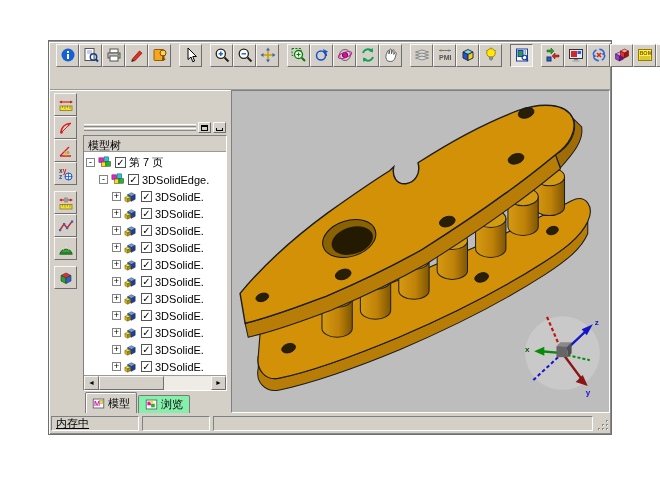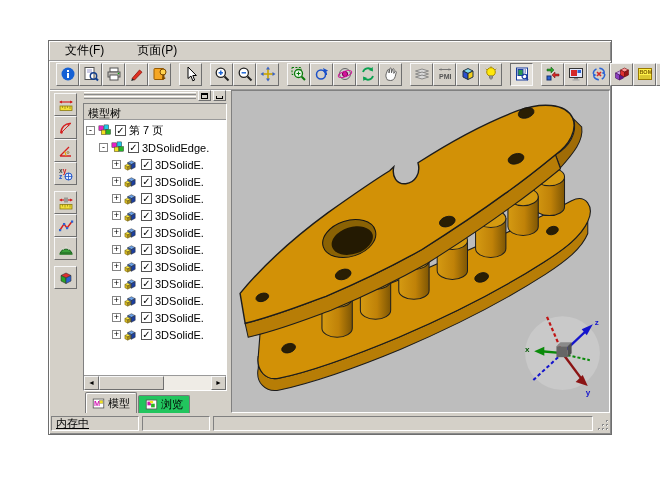--- a/index.html
+++ b/index.html
@@ -21,21 +21,21 @@
     display:flex;align-items:center;justify-content:center;}
   .tb-btn.pressed{border-color:#6f6f6f #f7f7f7 #f7f7f7 #6f6f6f;background:#e4e1db;}
   .icon{display:flex;align-items:center;justify-content:center;}
   .icon svg{width:16px;height:16px;display:block;}
   
   .main{position:absolute;left:1px;right:1px;top:48px;bottom:20px;display:flex;
     border-top:1px solid #9a9a9a;box-shadow:inset 0 1px 0 #fff;}
   .side-toolbar{width:31px;display:flex;flex-direction:column;align-items:center;padding-top:3px;}
   .sv-gap{height:6px;flex:none;}
   
-  .tree-panel{width:147px;display:flex;flex-direction:column;padding:0 1px 1px 2px;}
+  .tree-panel{width:147px;display:flex;flex-direction:column;padding:16px 1px 1px 2px;margin-top:16px;}
   .gripper{height:11px;display:flex;align-items:center;gap:2px;padding:0 1px;flex:none;}
   .ridges{flex:1;}
   .ridge{height:3px;border-top:1px solid #fff;border-bottom:1px solid #8a8a8a;margin:1px 0;}
   .mini-btn{width:13px;height:11px;padding:0;background:var(--chrome,#d4d0c8);
     border:1px solid;border-color:#f7f7f7 #6f6f6f #6f6f6f #f7f7f7;
     display:flex;align-items:center;justify-content:center;}
   .glyph-restore{width:7px;height:6px;border:1px solid #000;border-top-width:2px;}
   .glyph-hide{width:7px;height:3px;border:1px solid #000;border-top:none;margin-top:4px;}
   .tree-box{flex:1;display:flex;flex-direction:column;margin-top:2px;min-height:0;
     background:#fff;border:1px solid;border-color:#808080 #fff #fff #808080;}
@@ -55,21 +55,21 @@
   .sb-btn{width:15px;height:14px;padding:0;background:var(--chrome,#d4d0c8);
     border:1px solid;border-color:#f7f7f7 #6f6f6f #6f6f6f #f7f7f7;
     font-size:7px;line-height:12px;text-align:center;}
   .sb-track{flex:1;height:14px;background:#efece6;position:relative;}
   .sb-thumb{position:absolute;left:0;top:0;width:58%;height:14px;background:var(--chrome,#d4d0c8);
     border:1px solid;border-color:#f7f7f7 #6f6f6f #6f6f6f #f7f7f7;}
   .tabs{height:22px;display:flex;align-items:flex-end;padding-left:2px;gap:1px;flex:none;}
   .tab{display:flex;align-items:center;gap:3px;padding:0 6px;font-size:11px;
     border:1px solid #7a7a7a;border-bottom:none;border-radius:2px 2px 0 0;background:var(--chrome,#d4d0c8);}
   .tab.active{height:21px;box-shadow:inset 1px 1px 0 #fff;}
-  .tab:not(.active){height:18px;background:#22c55e;}
+  .tab:not(.active){height:18px;background:#86efac;}
   .tab .icon svg{width:13px;height:13px;}
   .splitter{width:3px;flex:none;}
   
   .viewport{flex:1;position:relative;margin-bottom:1px;background:var(--viewport-bg,#bdbdbd);
     border:1px solid;border-color:#808080 #fff #fff #808080;}
   .scene{position:absolute;left:0;top:0;width:100%;height:100%;}
   
   .statusbar{position:absolute;left:2px;right:2px;bottom:2px;height:17px;display:flex;gap:3px;align-items:center;}
   .sb-field{height:15px;border:1px solid;border-color:#808080 #fff #fff #808080;
     font-size:11px;padding:0 4px;display:flex;align-items:center;background:var(--chrome,#d4d0c8);text-decoration:underline;}
@@ -79,24 +79,20 @@
   .gold-side{fill:var(--model-gold-dark,#b77d06);stroke:var(--outline,#1c1c1c);stroke-width:1;}
   .gold-deep{fill:var(--model-gold-deep,#a06c06);stroke:var(--outline,#1c1c1c);stroke-width:1;}
   .hole{fill:#2a1e03;stroke:#141414;stroke-width:.8;}
 </style>
 </head>
 <body>
 
 <div class="canvas">
   <div class="app-window">
 
-    <div class="menubar">
-      <span class="menu-item">文件(F)</span>
-      <span class="menu-item">页面(P)</span>
-    </div>
 
     <div class="toolbar" id="toolbar">
         <div class="tb-group">
           <button class="tb-btn">
             <span class="icon">
               <svg viewBox="0 0 16 16">
                 <circle cx="8" cy="8" r="6.5" fill="#1560d4"></circle>
                 <rect x="7" y="4" width="2" height="2" fill="#fff"></rect>
                 <rect x="7" y="7" width="2" height="5" fill="#fff"></rect>
               </svg>

